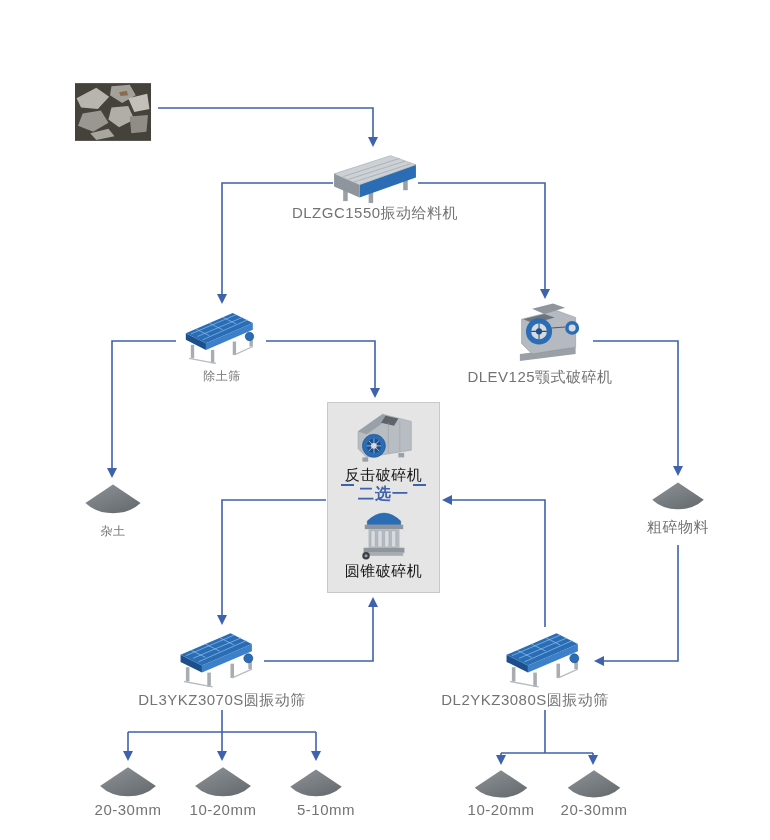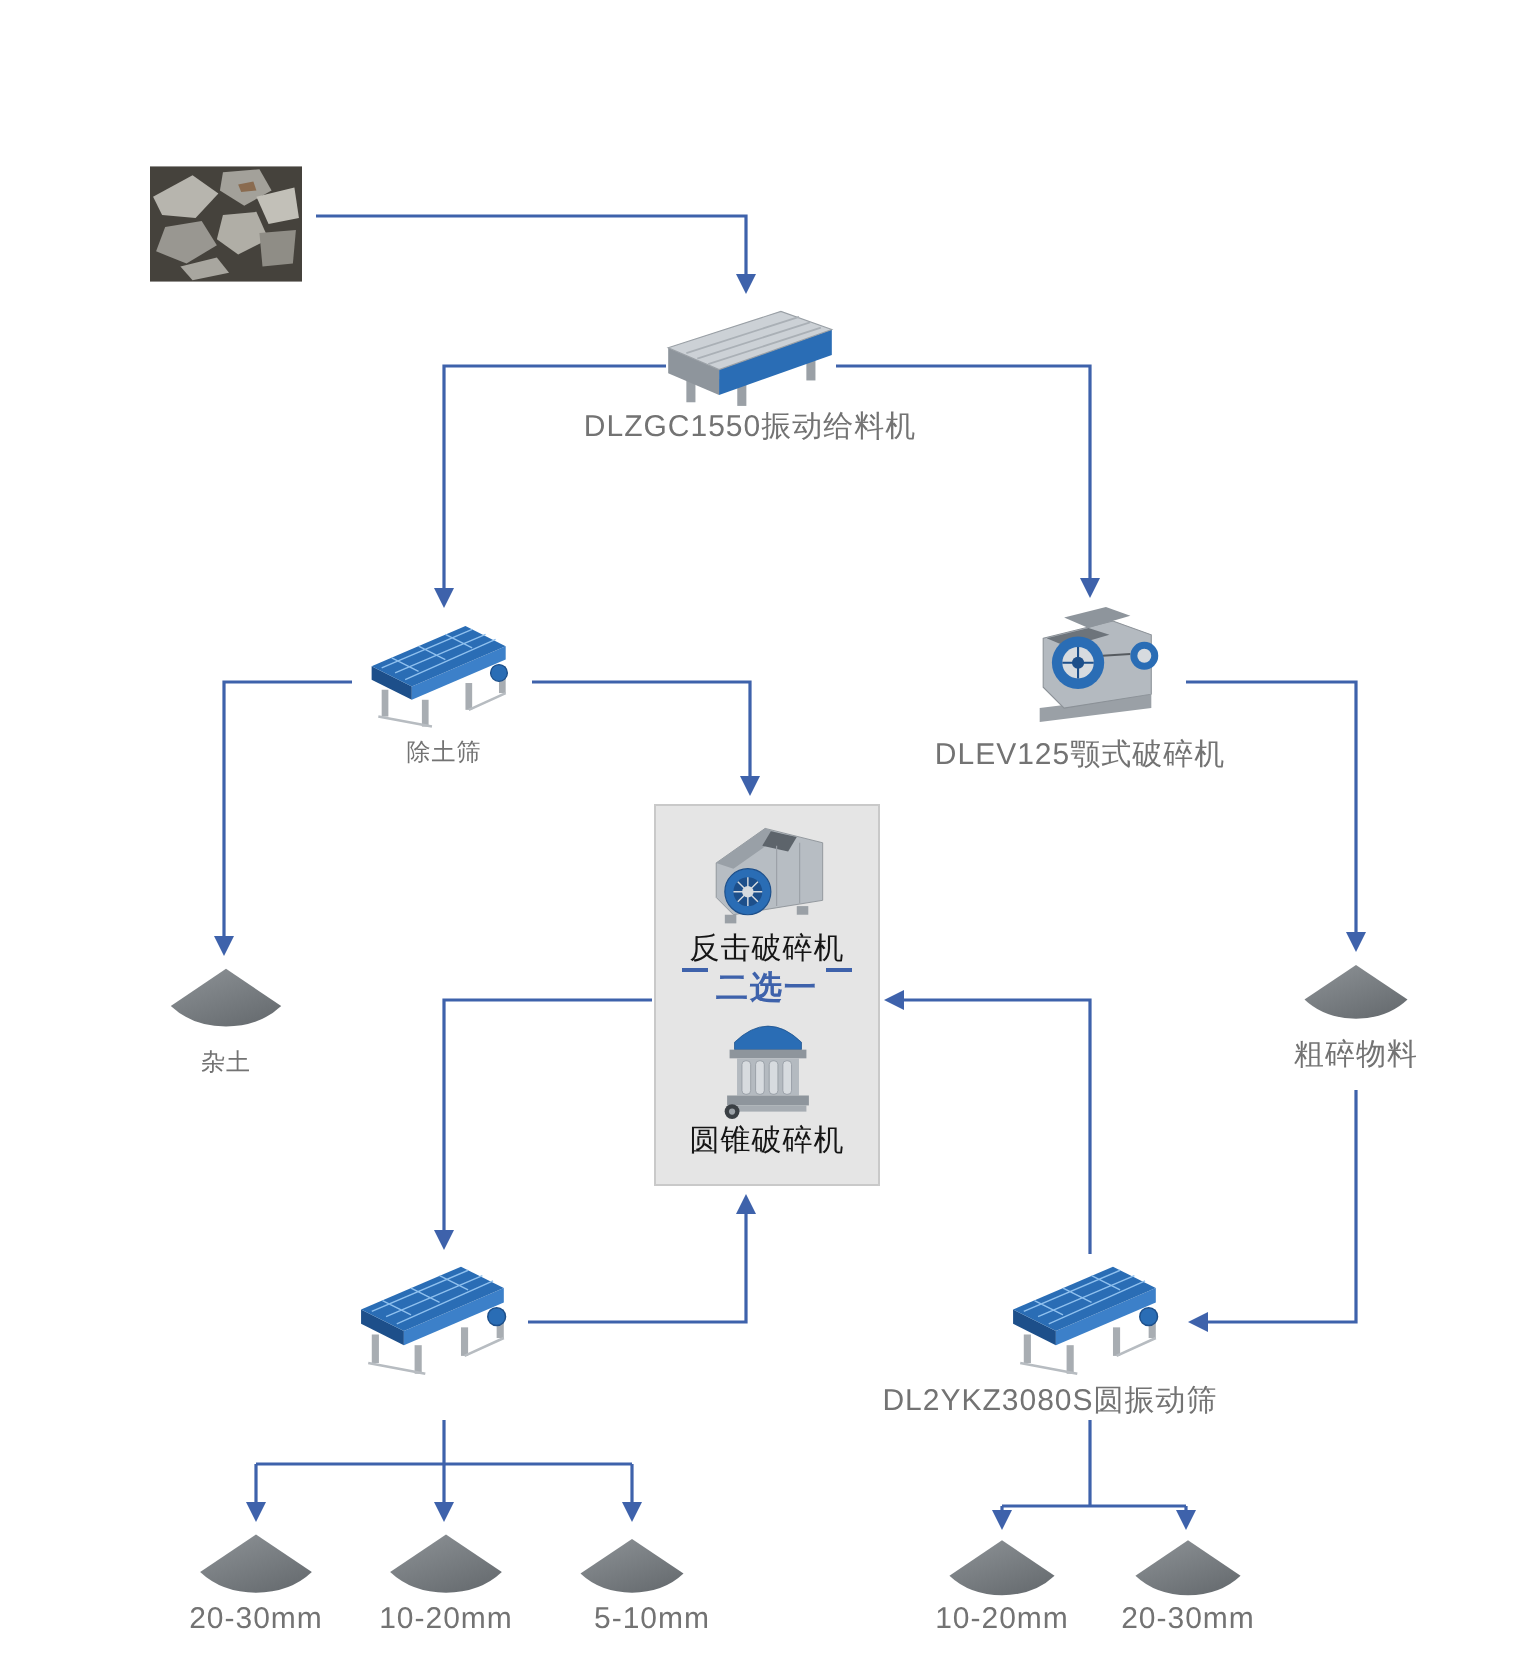--- a/index.html
+++ b/index.html
@@ -181,20 +181,21 @@
   <div class="label big" style="left:63px;top:523px;width:100px">杂土</div>
 
   <svg class="node" style="left:650px;top:481px" width="56" height="32" viewBox="0 0 100 56">
       <use href="#sym-pile"></use>
     </svg>
   <div class="label" style="left:628px;top:518px;width:100px">粗碎物料</div>
 
   <svg class="node" style="left:172px;top:628px" width="92" height="66" viewBox="0 0 100 74">
       <use href="#sym-screen"></use>
     </svg>
+  <div class="label" style="left:122px;top:691px;width:200px">DL3YKZ3070S圆振动筛</div>
 
   <svg class="node" style="left:498px;top:628px" width="92" height="66" viewBox="0 0 100 74">
       <use href="#sym-screen"></use>
     </svg>
   <div class="label" style="left:425px;top:691px;width:200px">DL2YKZ3080S圆振动筛</div>
 
   <svg class="node" style="left:97px;top:766px" width="62" height="34" viewBox="0 0 100 56">
       <use href="#sym-pile"></use>
     </svg>
   <div class="label" style="left:83px;top:801px;width:90px">20-30mm</div>

